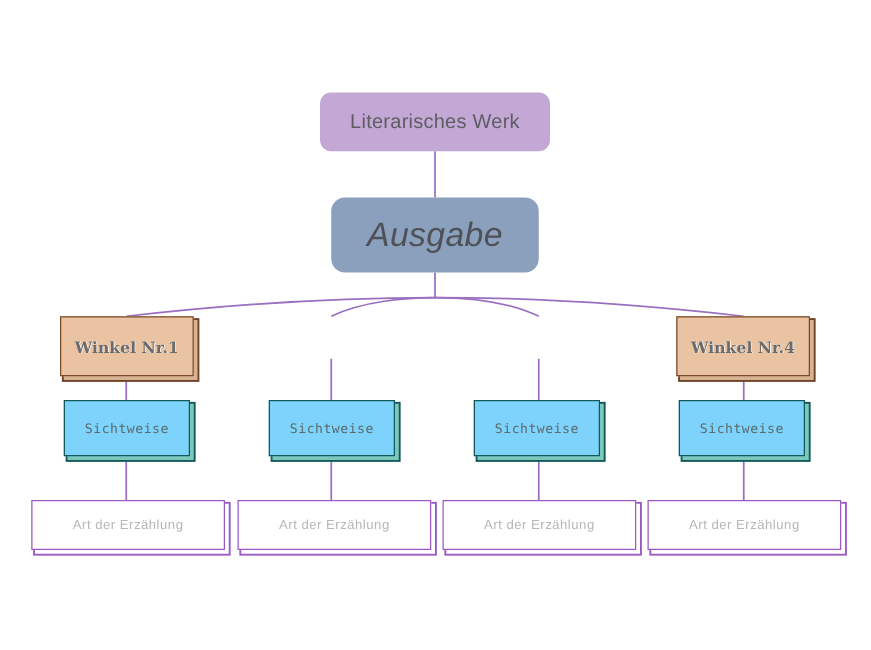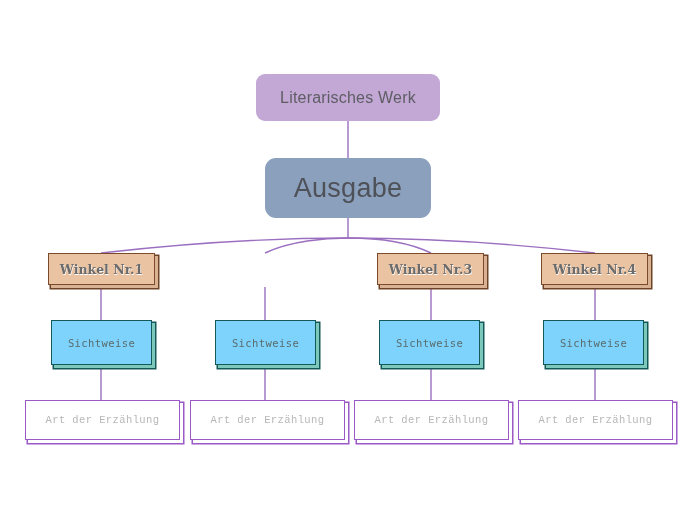--- a/index.html
+++ b/index.html
@@ -36,25 +36,26 @@
   }
 
   
   .n-edition{
     left:265px;top:158px;width:166px;height:60px;
     background:#8ba0bd;
     border-radius:11px;
     color:#4e5157;
     font-size:27px;
     letter-spacing:.3px;
+    font-style:italic;
   }
 
   
   .n-angle{
-    top:253px;width:107px;height:32px;
+    top:253px;width:107px;height:48px;
     background:#e9c3a2;
     border:1.5px solid #7a4a2a;
     box-shadow:3px 3px 0 0 #d9b193, 3px 3px 0 1.5px #6f4426;
     color:#6b6b6b;
     font-family:"DejaVu Serif", serif;
     font-weight:bold;
     font-size:12.5px;
     text-shadow:0.5px 0.5px 0 #ffffff;
   }
   .a1{left:48px;} .a2{left:212px;} .a3{left:377px;} .a4{left:541px;}
@@ -72,21 +73,21 @@
   }
   .v1{left:51px;} .v2{left:215px;} .v3{left:379px;} .v4{left:543px;}
 
   
   .n-narr{
     top:400px;width:155px;height:40px;
     background:#ffffff;
     border:1.5px solid #9b59c6;
     box-shadow:3px 3px 0 0 #ffffff, 3px 3px 0 1.5px #9b59c6;
     color:#b7b7b7;
-    font-family:Liberation Mono, monospace;
+    font-family:Liberation Sans, sans-serif;
     font-size:10.5px;
     letter-spacing:.4px;
   }
   .e1{left:25px;} .e2{left:190px;} .e3{left:354px;} .e4{left:518px;}
 </style>
 </head>
 <body>
 
 <div id="canvas">
 
@@ -112,21 +113,20 @@
       <path d="M431,366 L431,400"></path>
       <path d="M595,366 L595,400"></path>
     </g>
   </svg>
 
   <div class="node n-root">Literarisches Werk</div>
 
   <div class="node n-edition">Ausgabe</div>
 
   <div class="node n-angle a1">Winkel Nr.1</div>
-  <div class="node n-angle a3">Winkel Nr.3</div>
   <div class="node n-angle a4">Winkel Nr.4</div>
 
   <div class="node n-view v1">Sichtweise</div>
   <div class="node n-view v2">Sichtweise</div>
   <div class="node n-view v3">Sichtweise</div>
   <div class="node n-view v4">Sichtweise</div>
 
   <div class="node n-narr e1">Art der Erzählung</div>
   <div class="node n-narr e2">Art der Erzählung</div>
   <div class="node n-narr e3">Art der Erzählung</div>

